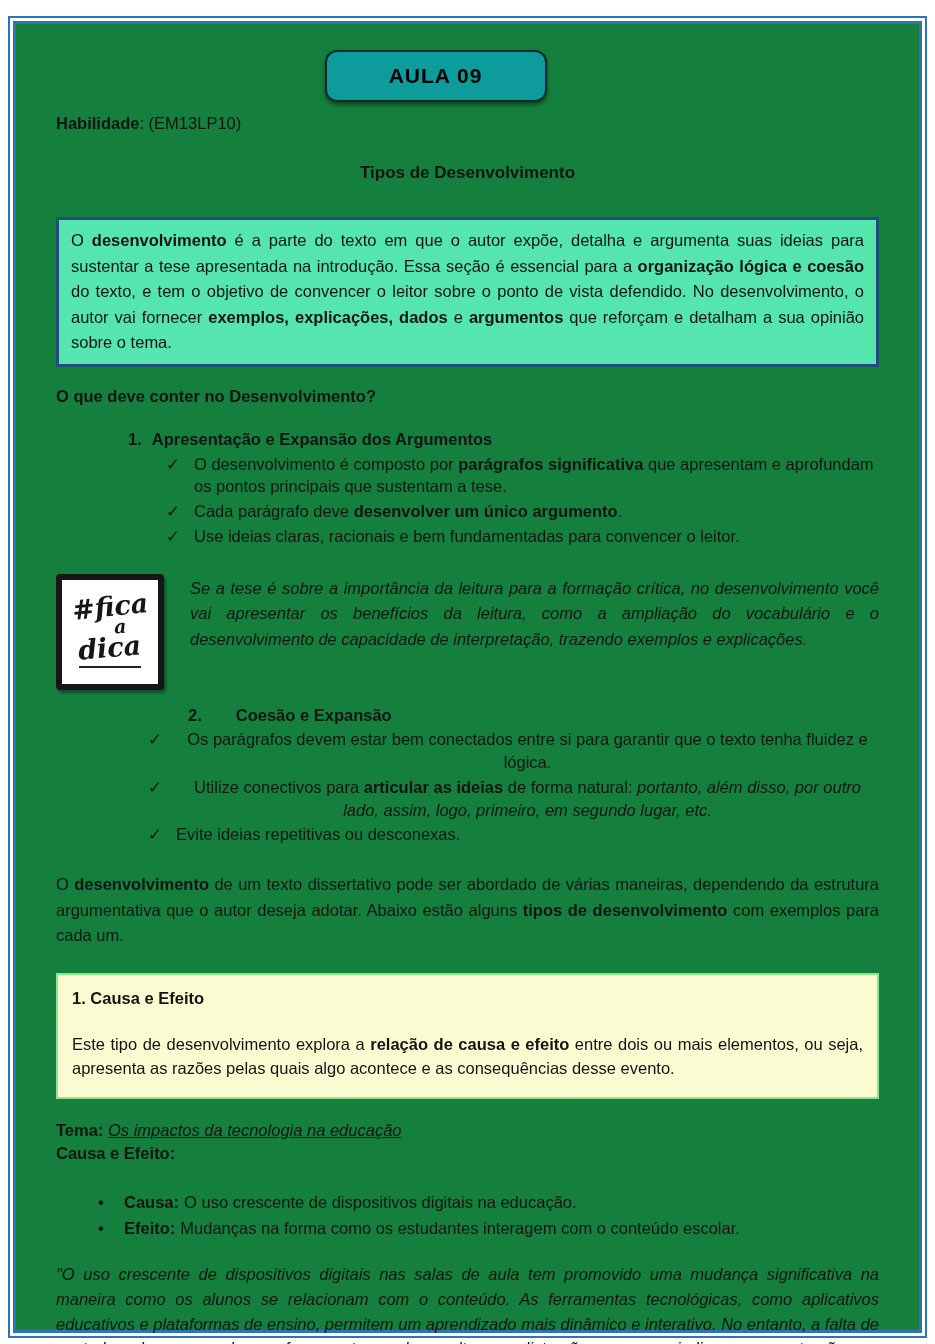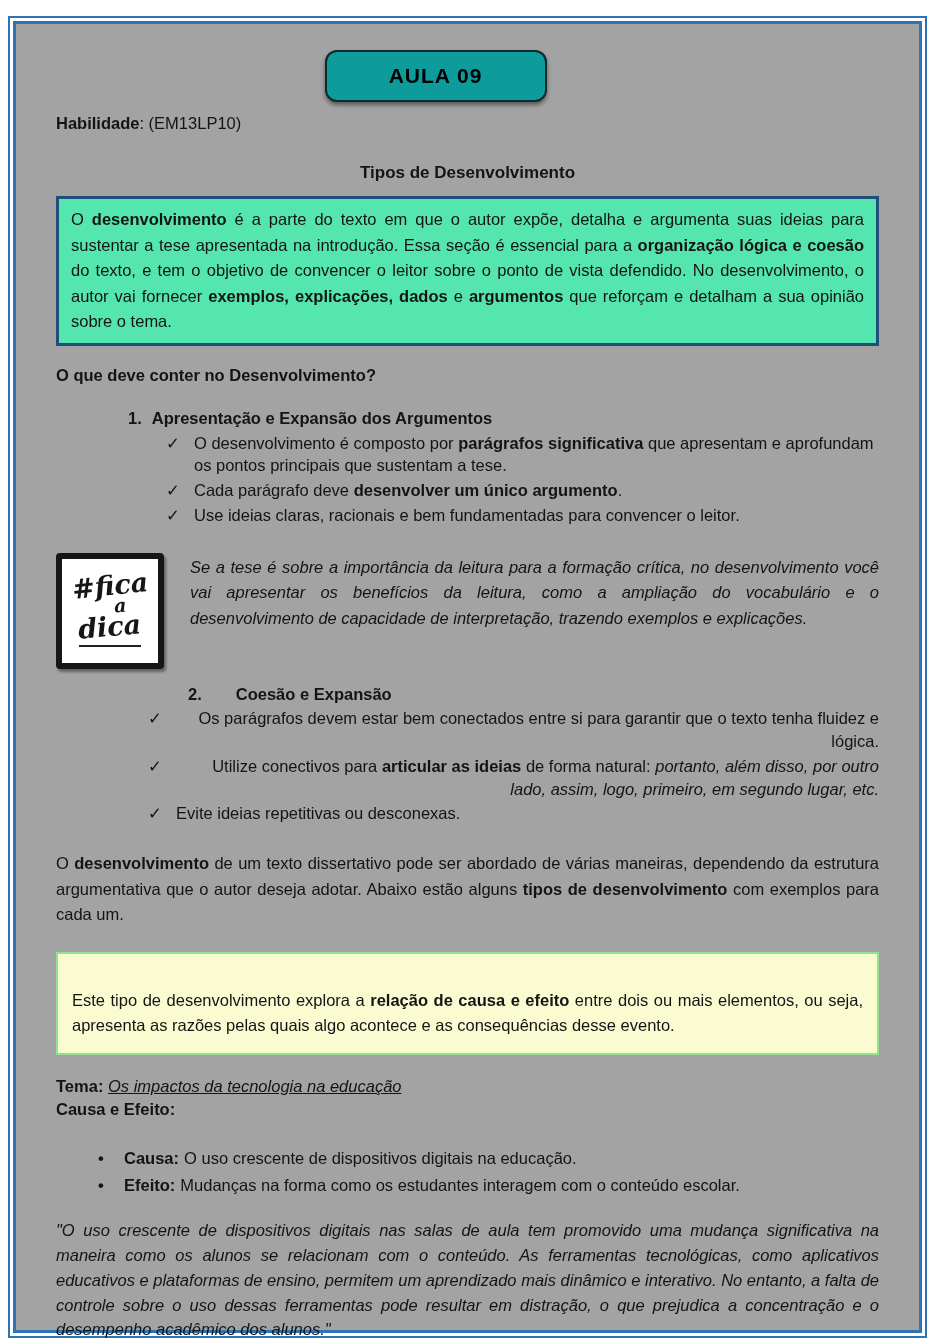--- a/index.html
+++ b/index.html
@@ -16,21 +16,21 @@
     left:8px;top:16px;right:8px;bottom:6px;
     border:2px solid #2e74b5;
     padding:3px;
     box-sizing:border-box;
     background:#ffffff;
   }
   .frame-inner{
     border:3px solid #2e74b5;
     height:100%;
     box-sizing:border-box;
-    background:#a3a3a3;
+    background:#15803d;
   }
   .content{
     padding:14px 40px 0 40px;
     font-size:16.5px;
     line-height:1.38;
   }
   
   .badge-row{display:flex;justify-content:center;margin-top:12px;}
   .lesson-badge{
     background:#0d9b9b;
@@ -42,21 +42,21 @@
     font-weight:bold;font-size:21px;letter-spacing:1px;color:#000;
     transform:translateX(-32px);
   }
   .habilidade{margin-top:10px;}
   .habilidade b{font-weight:bold;}
   .page-title{
     text-align:center;font-weight:bold;font-size:17px;margin-top:26px;
   }
   
   .intro-box{
-    margin-top:12px;
+    margin-top:33px;
     background:#55e6b0;
     border:3px solid #1f4e79;
     padding:8px 12px;
     text-align:justify;
     box-sizing:border-box;
     line-height:1.55;
   }
   .question{font-weight:bold;margin-top:18px;}
   
   .list1{margin-top:20px;}
@@ -83,21 +83,21 @@
   .dica-text{
     margin-left:26px;font-style:italic;text-align:justify;line-height:1.55;
     padding-top:2px;
   }
   
   .list2{margin-top:14px;}
   .list-head2{margin-left:132px;font-weight:bold;}
   .list-head2 .num{margin-right:34px;}
   .check-item2{display:flex;margin-left:92px;margin-top:2px;}
   .check-item2 .check{width:28px;flex:0 0 28px;}
-  .check-item2 .ctext{text-align:right;}
+  .check-item2 .ctext{text-align:center;}
   
   .types-par{margin-top:26px;text-align:justify;line-height:1.55;}
   
   .causa-box{
     margin-top:24px;
     background:#fbfbd2;
     border:2px solid #8fe48f;
     padding:12px 14px 16px 14px;
     box-sizing:border-box;
   }
@@ -179,20 +179,21 @@
     </div>
     <div class="check-item2">
       <span class="check">✓</span>
       <span class="ctext"><span>Evite ideias repetitivas ou desconexas.</span></span>
     </div>
   </div>
 
   <div class="types-par"><span>O </span><span style="font-weight: bold;">desenvolvimento</span><span> de um texto dissertativo pode ser abordado de várias maneiras, dependendo da estrutura argumentativa que o autor deseja adotar. Abaixo estão alguns </span><span style="font-weight: bold;">tipos de desenvolvimento</span><span> com exemplos para cada um.</span></div>
 
   <div class="causa-box">
+    <div class="cb-title">1. Causa e Efeito</div>
     <div class="cb-body"><span>Este tipo de desenvolvimento explora a </span><span style="font-weight: bold;">relação de causa e efeito</span><span> entre dois ou mais elementos, ou seja, apresenta as razões pelas quais algo acontece e as consequências desse evento.</span></div>
   </div>
 
   <div class="tema-block">
     <div class="tema-line">
       <b>Tema:</b>
       <span class="it">Os impactos da tecnologia na educação</span>
     </div>
     <div class="ce-label">Causa e Efeito:</div>
   </div>

